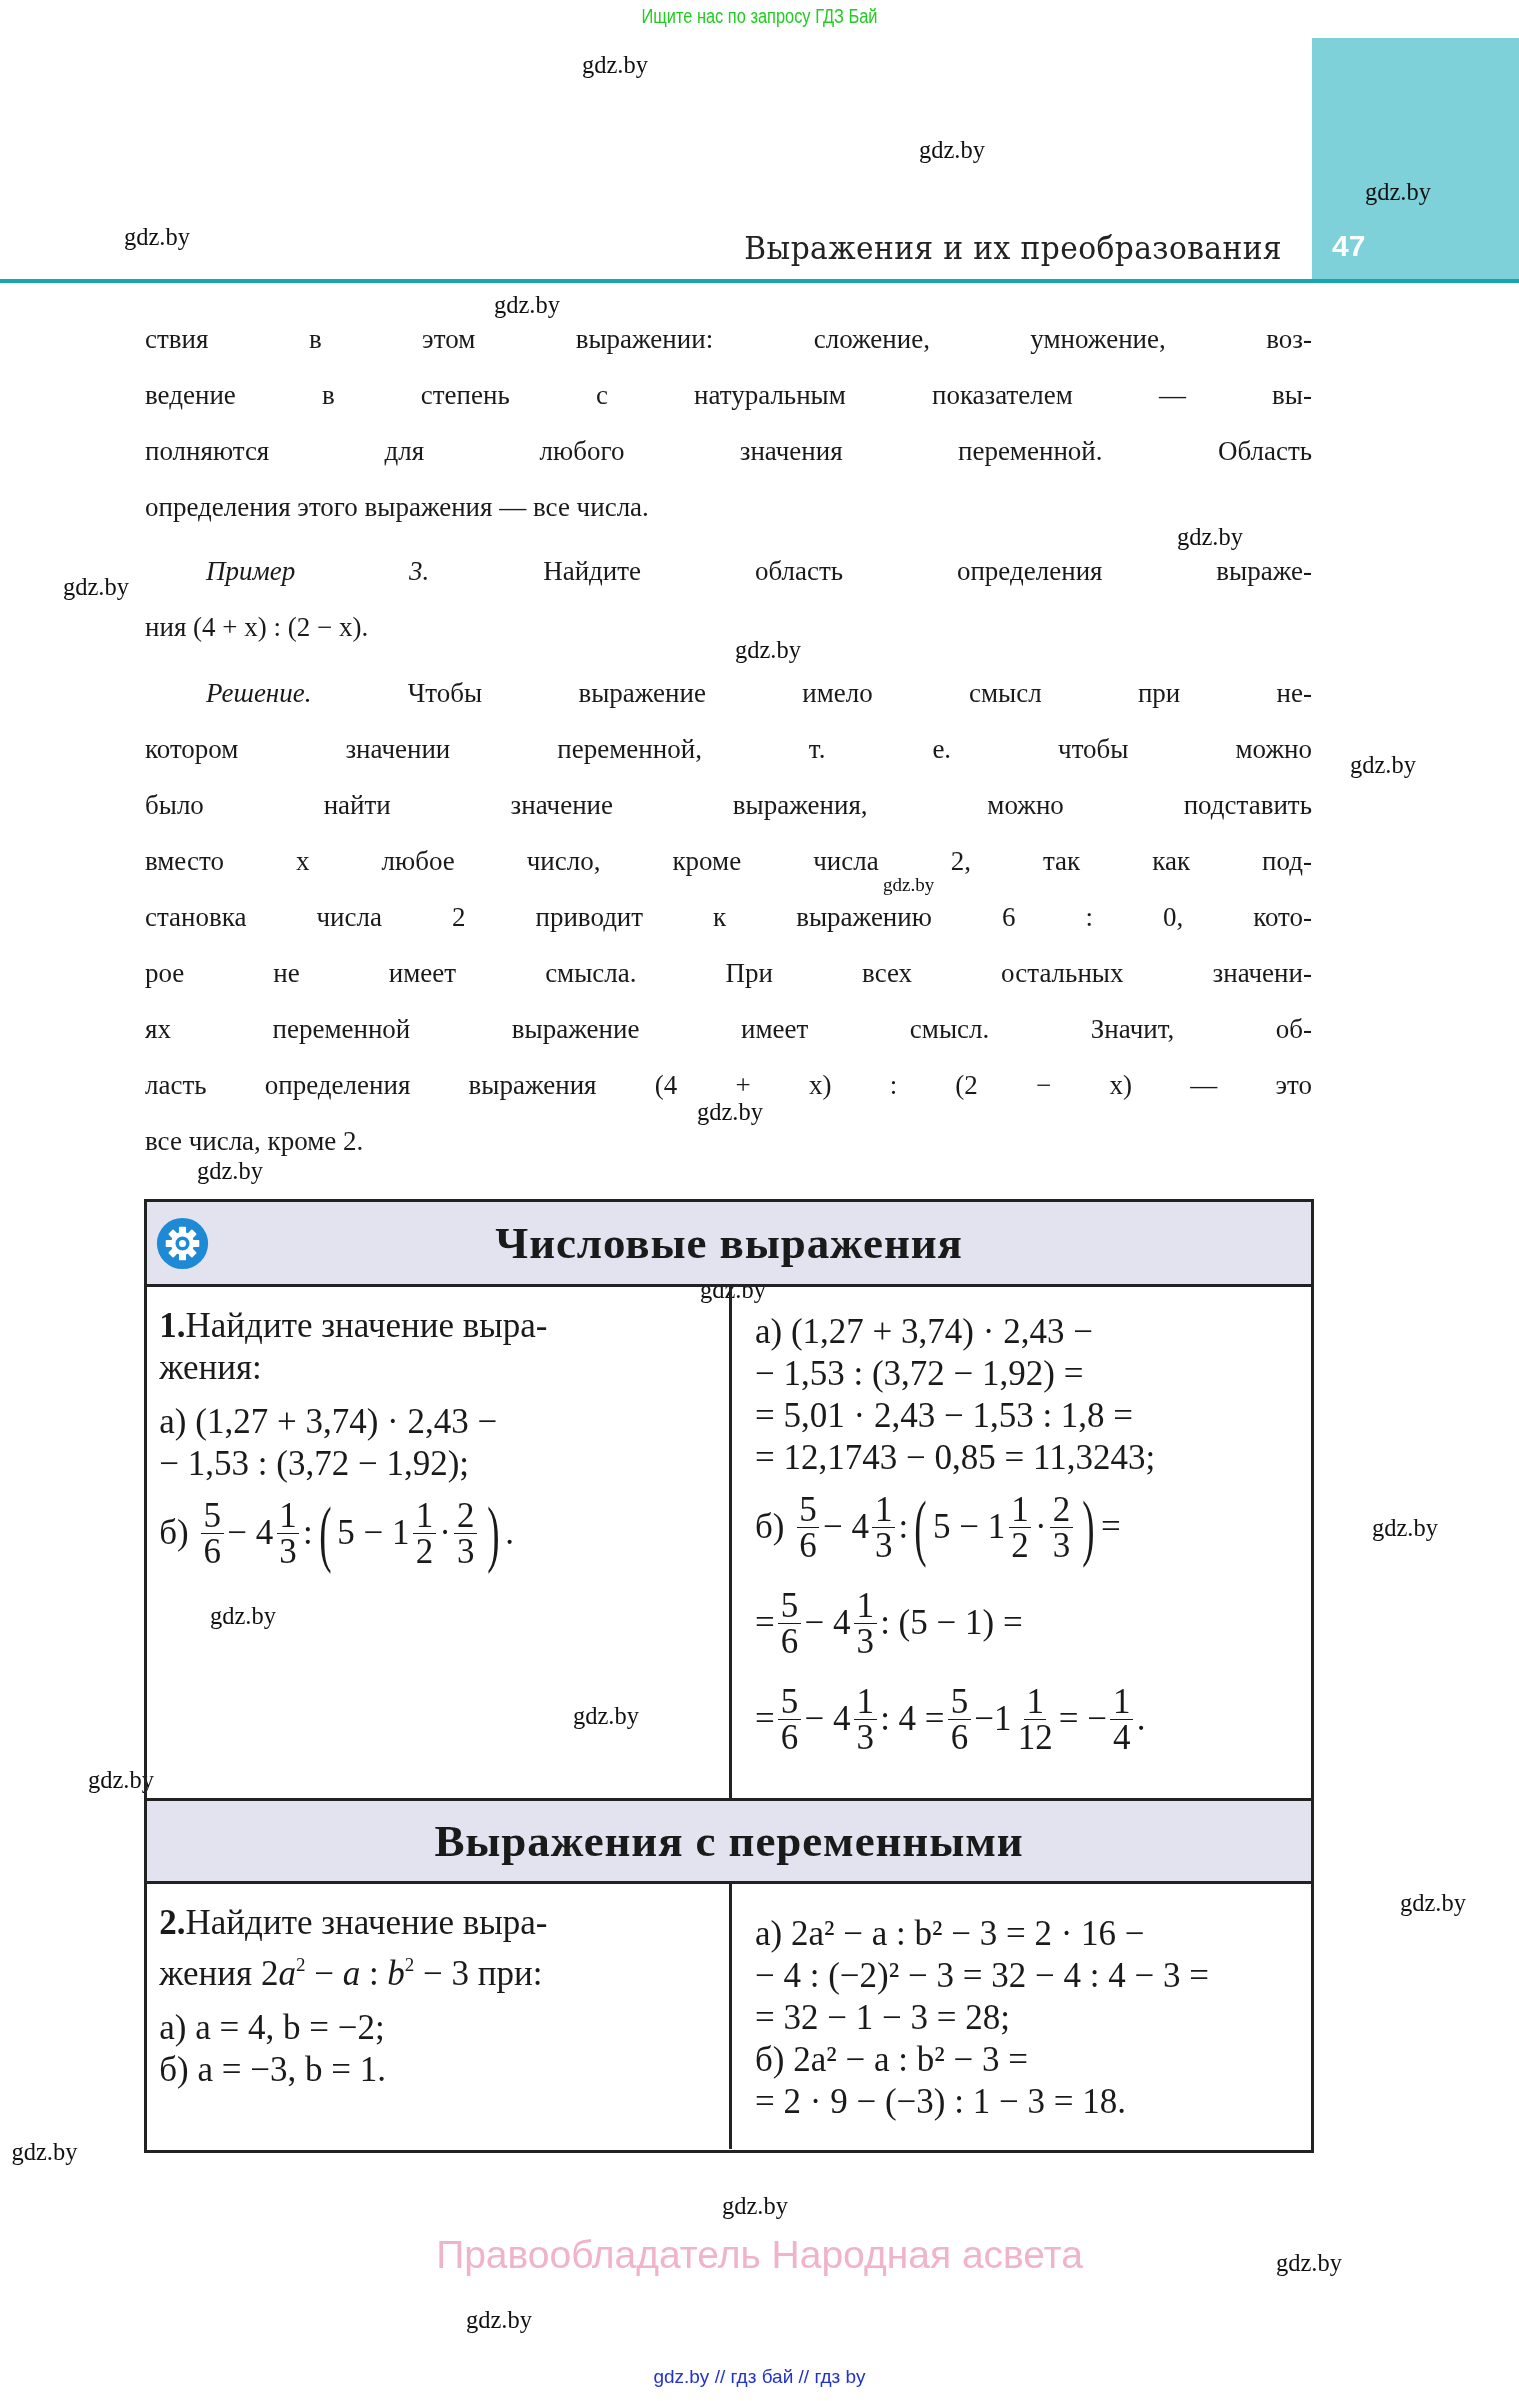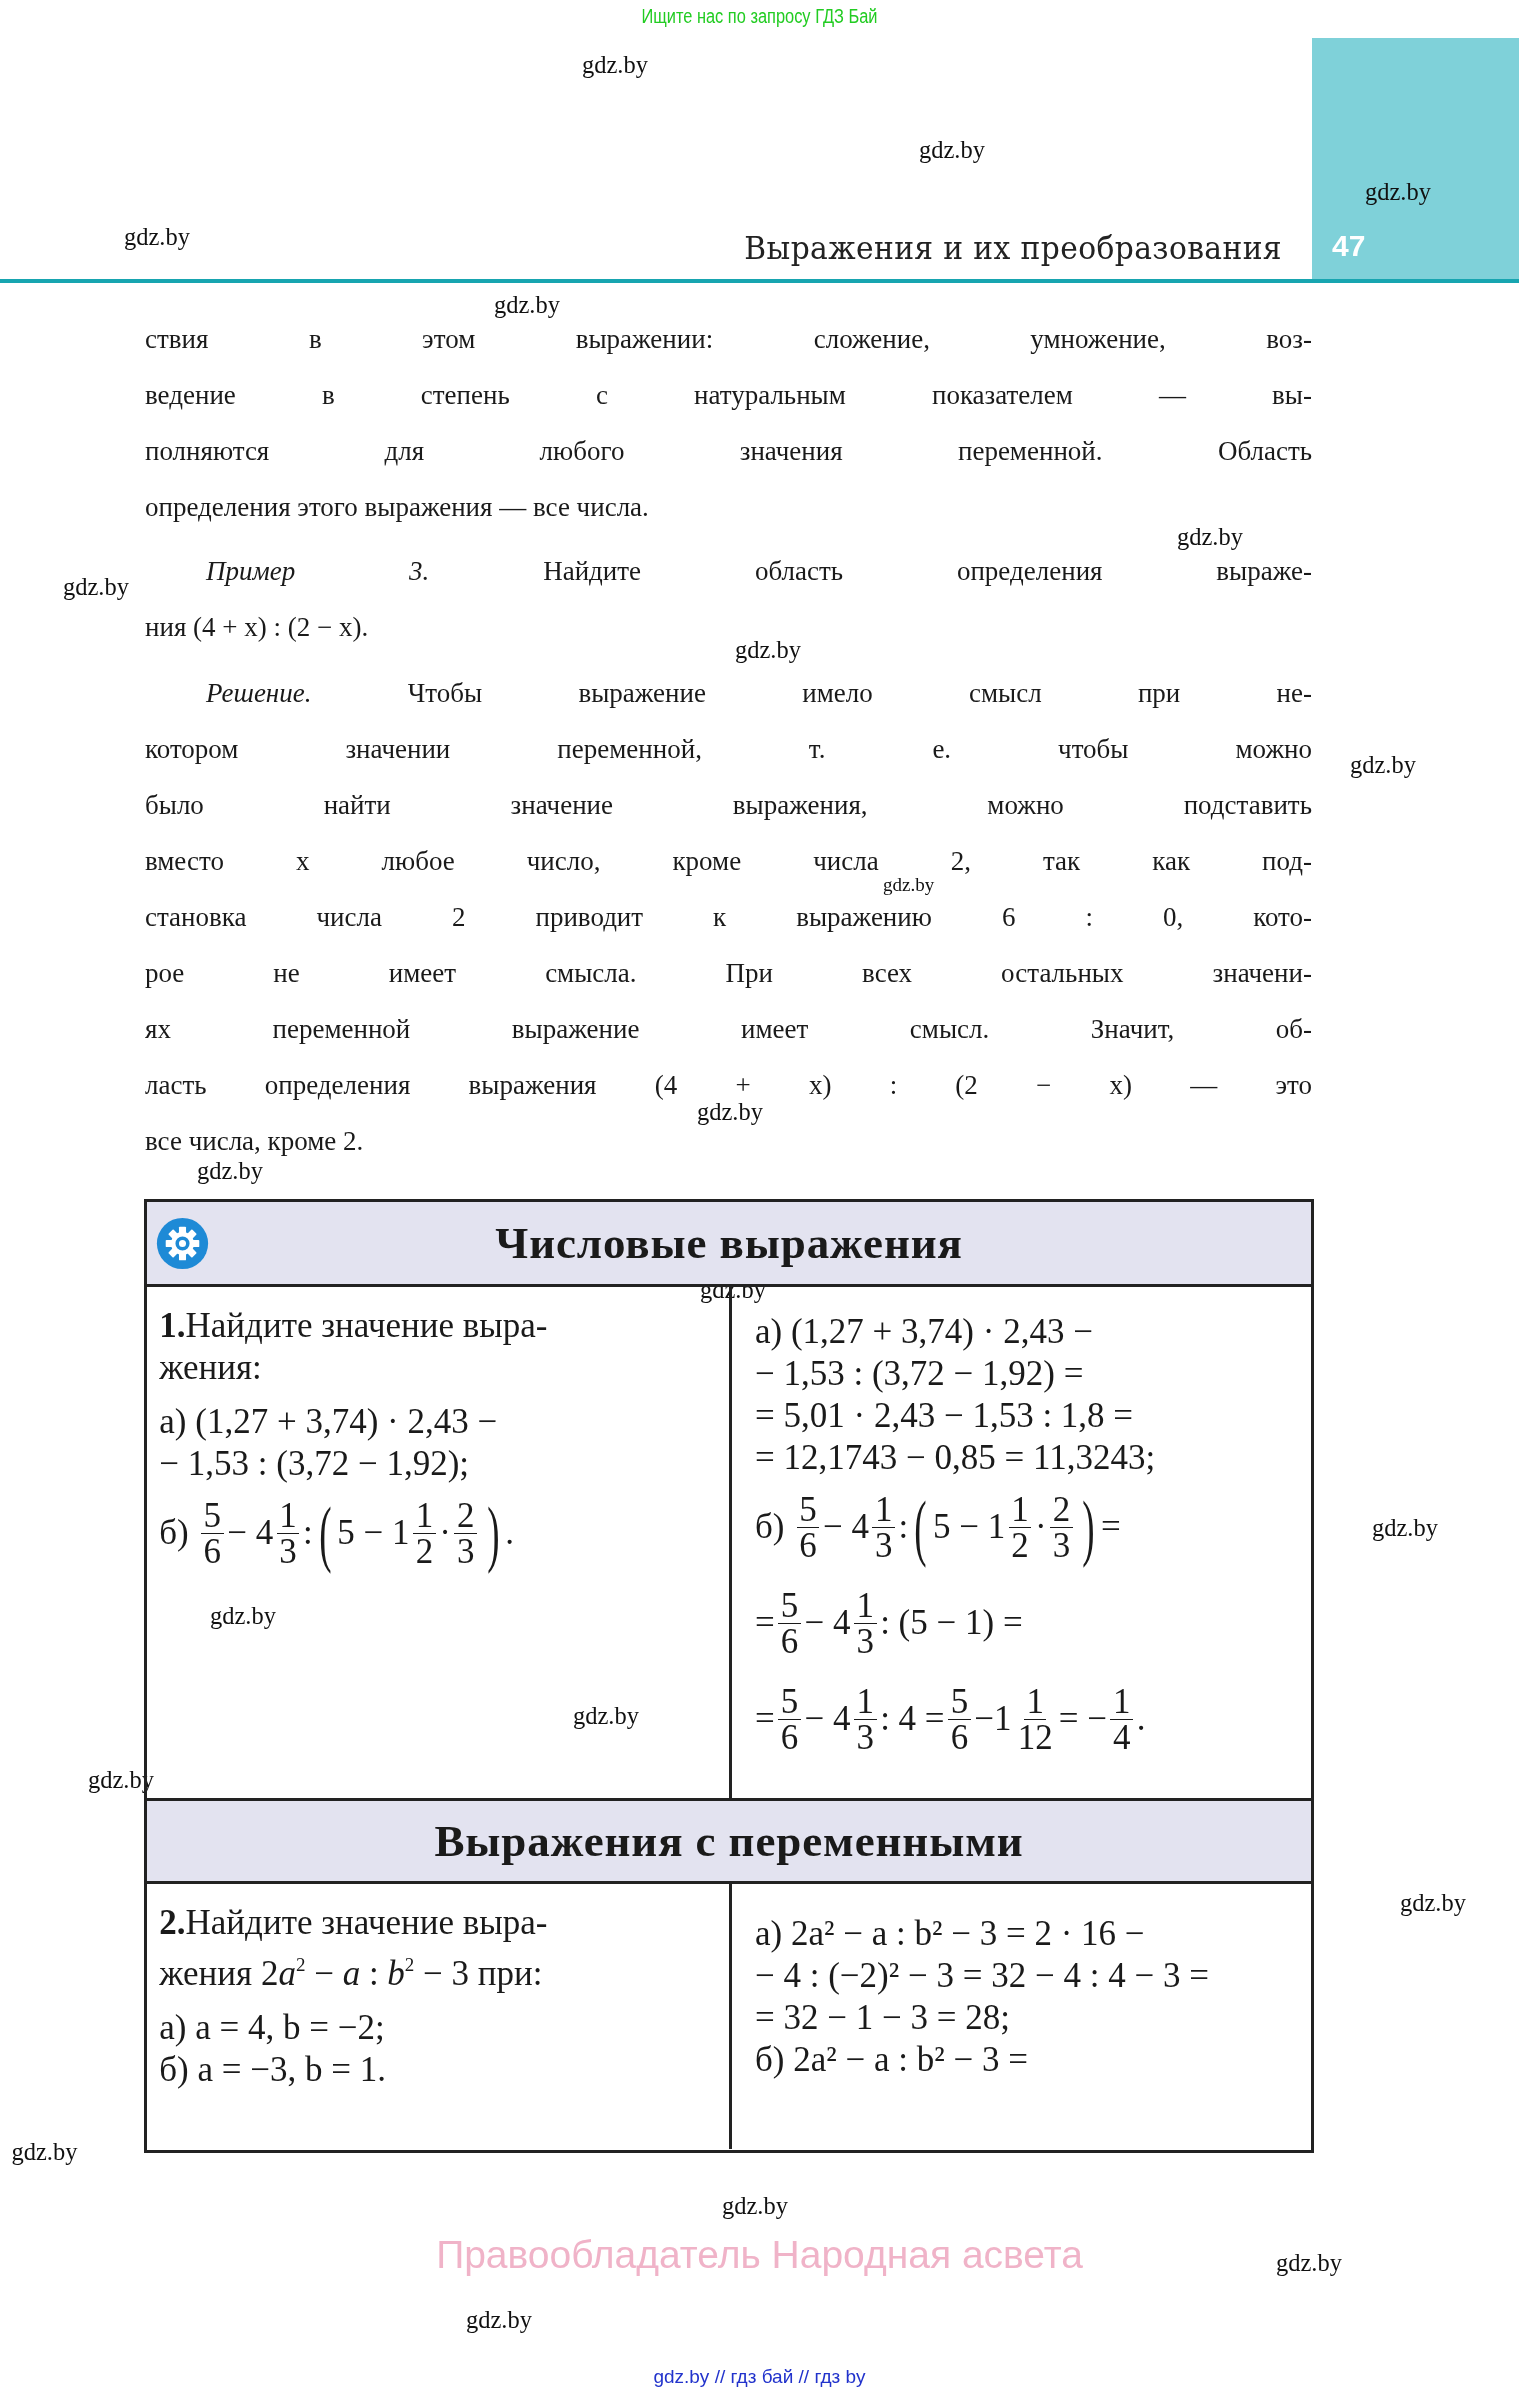--- a/index.html
+++ b/index.html
@@ -240,18 +240,19 @@
     <span class="row"><span>жения</span> 2<i>a</i><sup>2</sup> − <i>a</i> : <i>b</i><sup>2</sup> − 3 <span>при:</span></span>
     <span class="row" style="margin-top:12.3px">а) a = 4, b = −2;</span>
     <span class="row">б) a = −3, b = 1.</span>
   </div>
 
   <div class="cell" style="left:608px;top:711px;width:551px">
     <span class="row">а) 2a² − a : b² − 3 = 2 · 16 −</span>
     <span class="row">− 4 : (−2)² − 3 = 32 − 4 : 4 − 3 =</span>
     <span class="row">= 32 − 1 − 3 = 28;</span>
     <span class="row">б) 2a² − a : b² − 3 =</span>
+    <span class="row">= 2 · 9 − (−3) : 1 − 3 = 18.</span>
   </div>
 </div>
 
 <div class="abs footer-owner">Правообладатель Народная асвета</div>
 <div class="abs footer-links">gdz.by  //  гдз бай  //  гдз by</div>
 
 
 </body></html>

